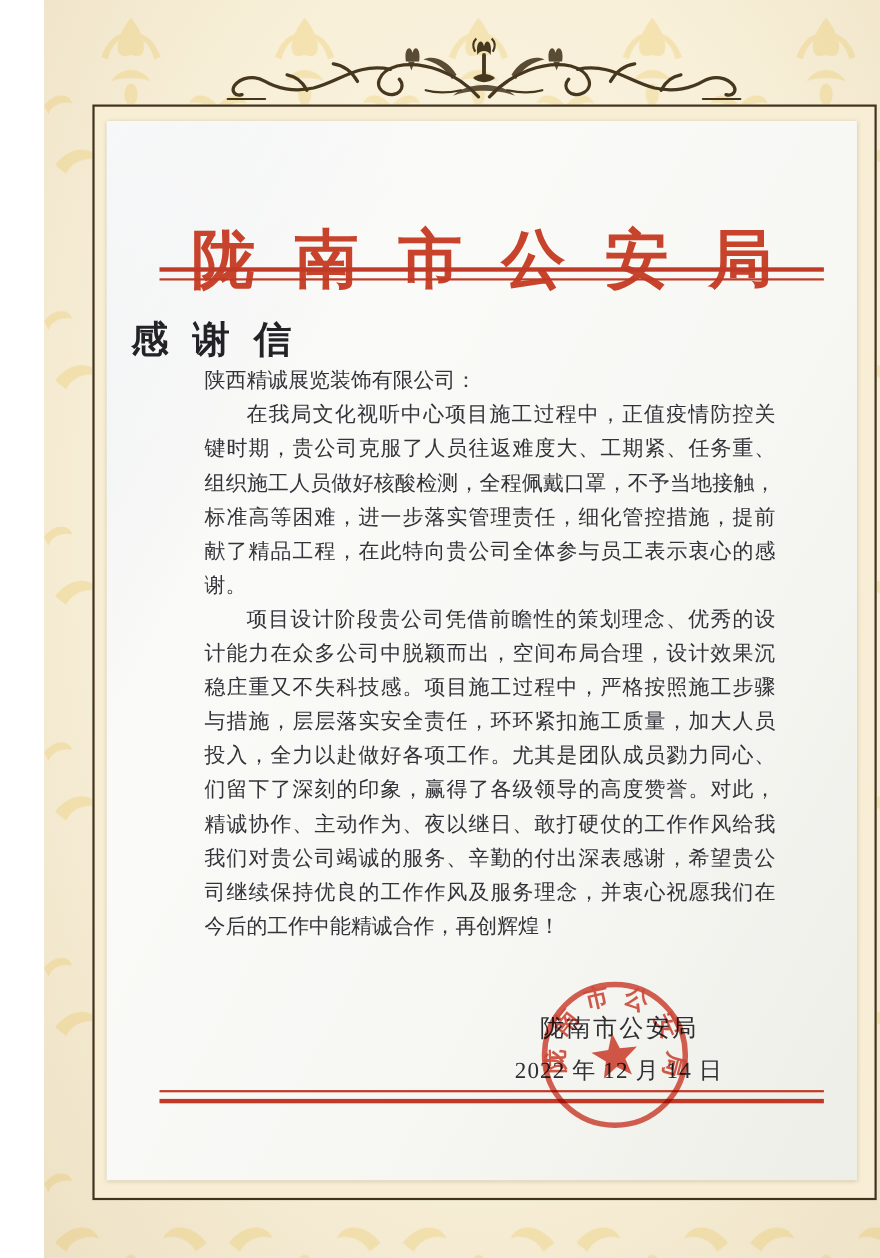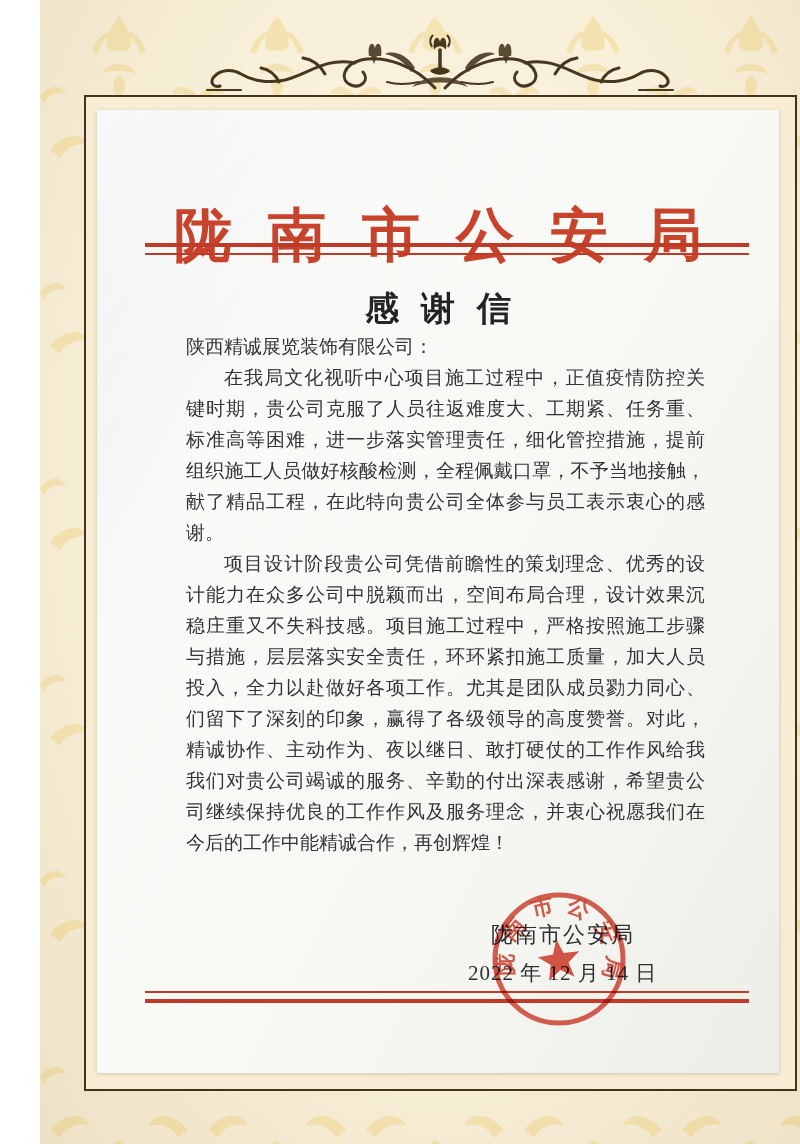--- a/index.html
+++ b/index.html
@@ -23,21 +23,21 @@
 
   .title { position:absolute; top:48px; left:0; width:100%; box-sizing:border-box;
     text-align:center; font-size:58px; font-weight:bold; color:#c7432b;
     letter-spacing:36px; padding-left:36px; white-space:nowrap; }
 
   .rule { position:absolute; left:48px; width:604px; height:6px; }
   .rule-top    { top:133px; border-top:4px solid #c03a27; border-bottom:2px solid #c03a27; }
   .rule-bottom { top:881px; border-top:2px solid #c03a27; border-bottom:4px solid #c03a27; }
 
   .subtitle { position:absolute; top:148px; left:0; width:100%; box-sizing:border-box;
-    text-align:center; font-size:34px; font-weight:bold; color:#232327;
+    font-size:34px; font-weight:bold; color:#232327;
     letter-spacing:22px; padding-left:22px; white-space:nowrap; }
 
   .body { position:absolute; top:221px; left:89px; width:519px;
     font-size:19px; line-height:31px; color:#33333a; }
   .line { height:31px; overflow:visible; }
   .fill { text-align:justify; text-align-last:justify; }
   .indent { text-indent:38px; }
 
   .sig  { position:absolute; top:810px; left:394px; font-size:22px; letter-spacing:2px; color:#2e2e33; white-space:nowrap; }
   .date { position:absolute; top:849px; left:371px; font-size:21px; letter-spacing:1px; color:#2e2e33; white-space:nowrap; }
@@ -82,22 +82,22 @@
     <h1 class="title">陇南市公安局</h1>
 
     <div class="rule rule-top"></div>
 
     <h2 class="subtitle">感谢信</h2>
 
     <div class="body">
       <div class="line">陕西精诚展览装饰有限公司：</div>
       <div class="line fill indent">在我局文化视听中心项目施工过程中，正值疫情防控关</div>
       <div class="line fill">键时期，贵公司克服了人员往返难度大、工期紧、任务重、</div>
+      <div class="line fill">组织施工人员做好核酸检测，全程佩戴口罩，不予当地接触，</div>
       <div class="line fill">标准高等困难，进一步落实管理责任，细化管控措施，提前</div>
-      <div class="line fill">组织施工人员做好核酸检测，全程佩戴口罩，不予当地接触，</div>
       <div class="line fill">献了精品工程，在此特向贵公司全体参与员工表示衷心的感</div>
       <div class="line">谢。</div>
       <div class="line fill indent">项目设计阶段贵公司凭借前瞻性的策划理念、优秀的设</div>
       <div class="line fill">计能力在众多公司中脱颖而出，空间布局合理，设计效果沉</div>
       <div class="line fill">稳庄重又不失科技感。项目施工过程中，严格按照施工步骤</div>
       <div class="line fill">与措施，层层落实安全责任，环环紧扣施工质量，加大人员</div>
       <div class="line fill">投入，全力以赴做好各项工作。尤其是团队成员勠力同心、</div>
       <div class="line fill">们留下了深刻的印象，赢得了各级领导的高度赞誉。对此，</div>
       <div class="line fill">精诚协作、主动作为、夜以继日、敢打硬仗的工作作风给我</div>
       <div class="line fill">我们对贵公司竭诚的服务、辛勤的付出深表感谢，希望贵公</div>

